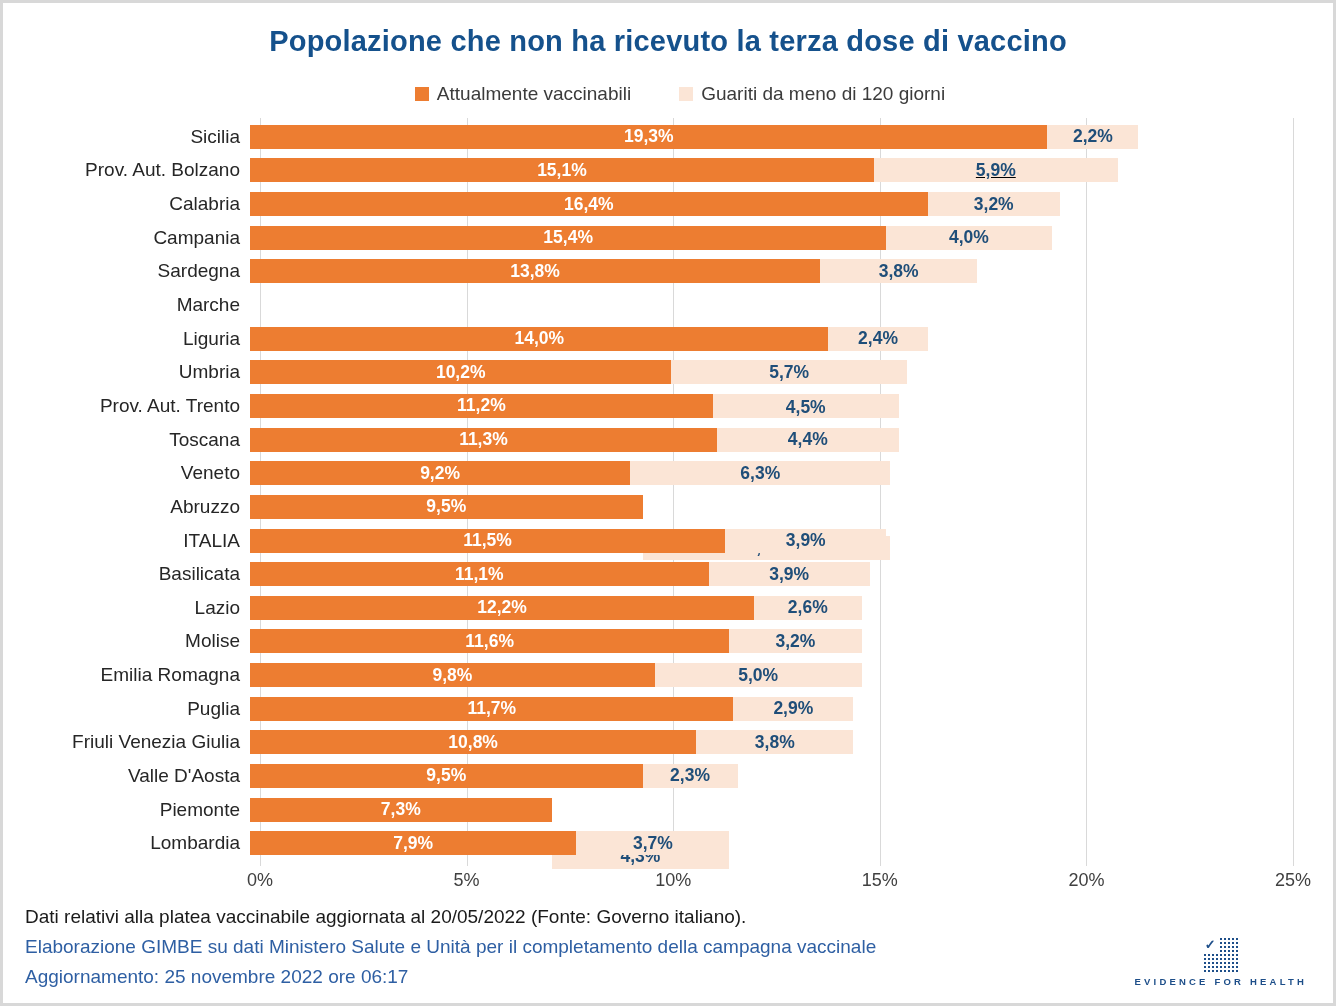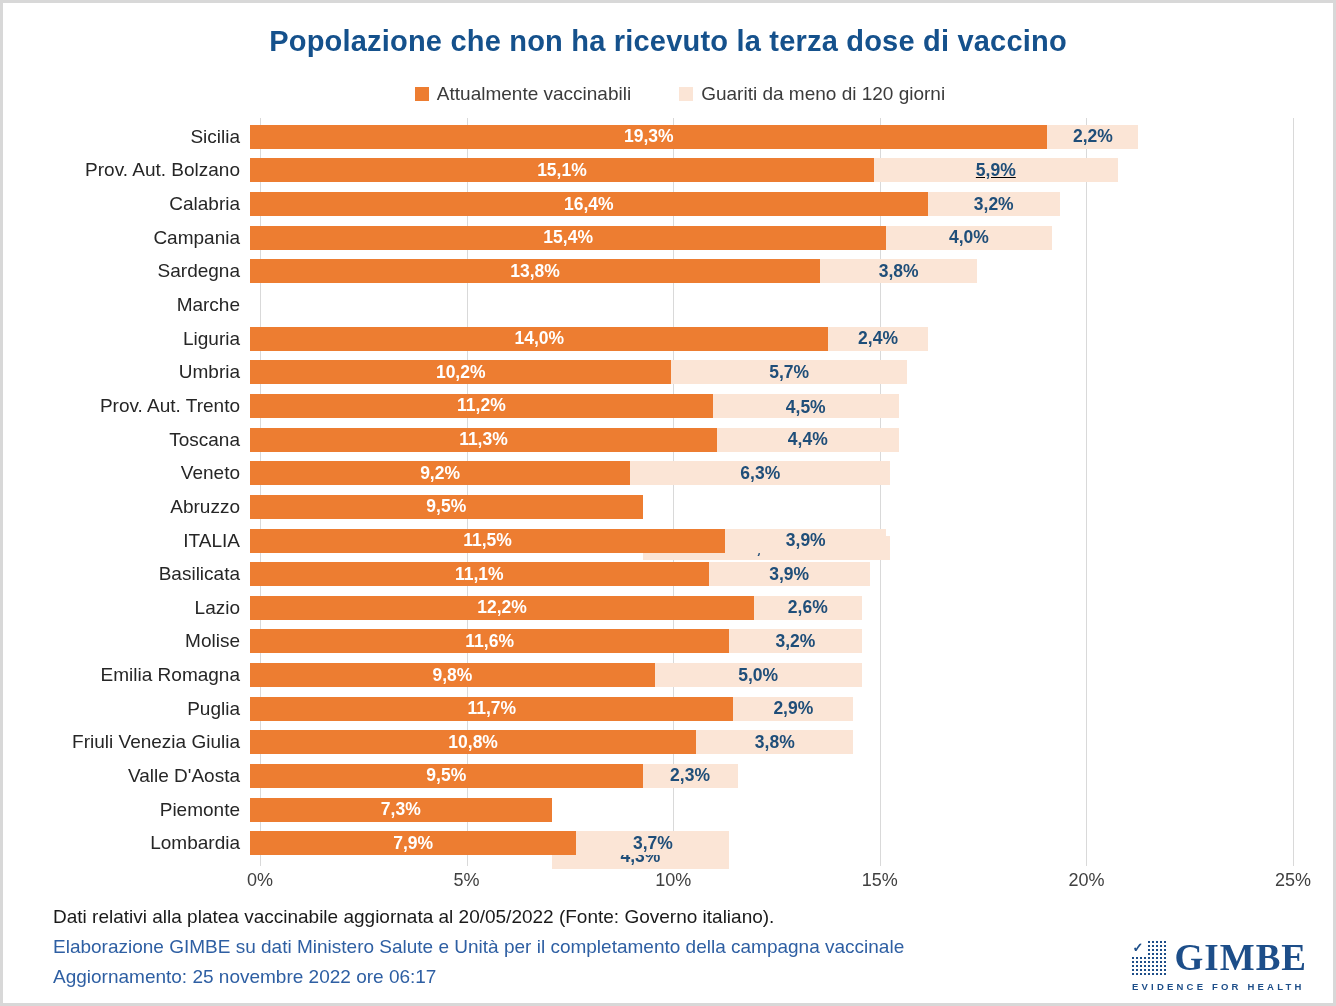--- a/index.html
+++ b/index.html
@@ -99,21 +99,21 @@
   }
   .x-tick {
     position: absolute;
     top: 10px;
     transform: translateX(-50%);
     font-size: 18px;
     color: #404040;
     white-space: nowrap;
   }
 
-  .footer { position: relative; padding: 6px 24px 0 22px; margin-left: 28px; }
+  .footer { position: relative; padding: 6px 24px 0 22px; }
   .footer-line { font-size: 19px; line-height: 30px; white-space: nowrap; }
   .footer-source { color: #1a1a1a; }
   .footer-blue { color: var(--footer-blue, #2E5FA3); }
 
   .logo {
     position: absolute;
     right: 26px;
     top: 40px;
     display: flex;
     flex-direction: column;
@@ -437,19 +437,18 @@
   <div class="footer">
     <div class="footer-line footer-source">Dati relativi alla platea vaccinabile aggiornata al 20/05/2022 (Fonte: Governo italiano).</div>
     <div class="footer-line footer-blue">Elaborazione GIMBE su dati Ministero Salute e Unità per il completamento della campagna vaccinale</div>
     <div class="footer-line footer-blue">Aggiornamento: 25 novembre 2022 ore 06:17</div>
 
     <div class="logo">
       <div class="logo-top">
         <span class="logo-mark">
           <span class="logo-check">✓</span>
         </span>
-        <span class="logo-name">GIMBE</span>
       </div>
       <div class="logo-tagline">EVIDENCE FOR HEALTH</div>
     </div>
   </div>
 
 </div>
 
 </body></html>

